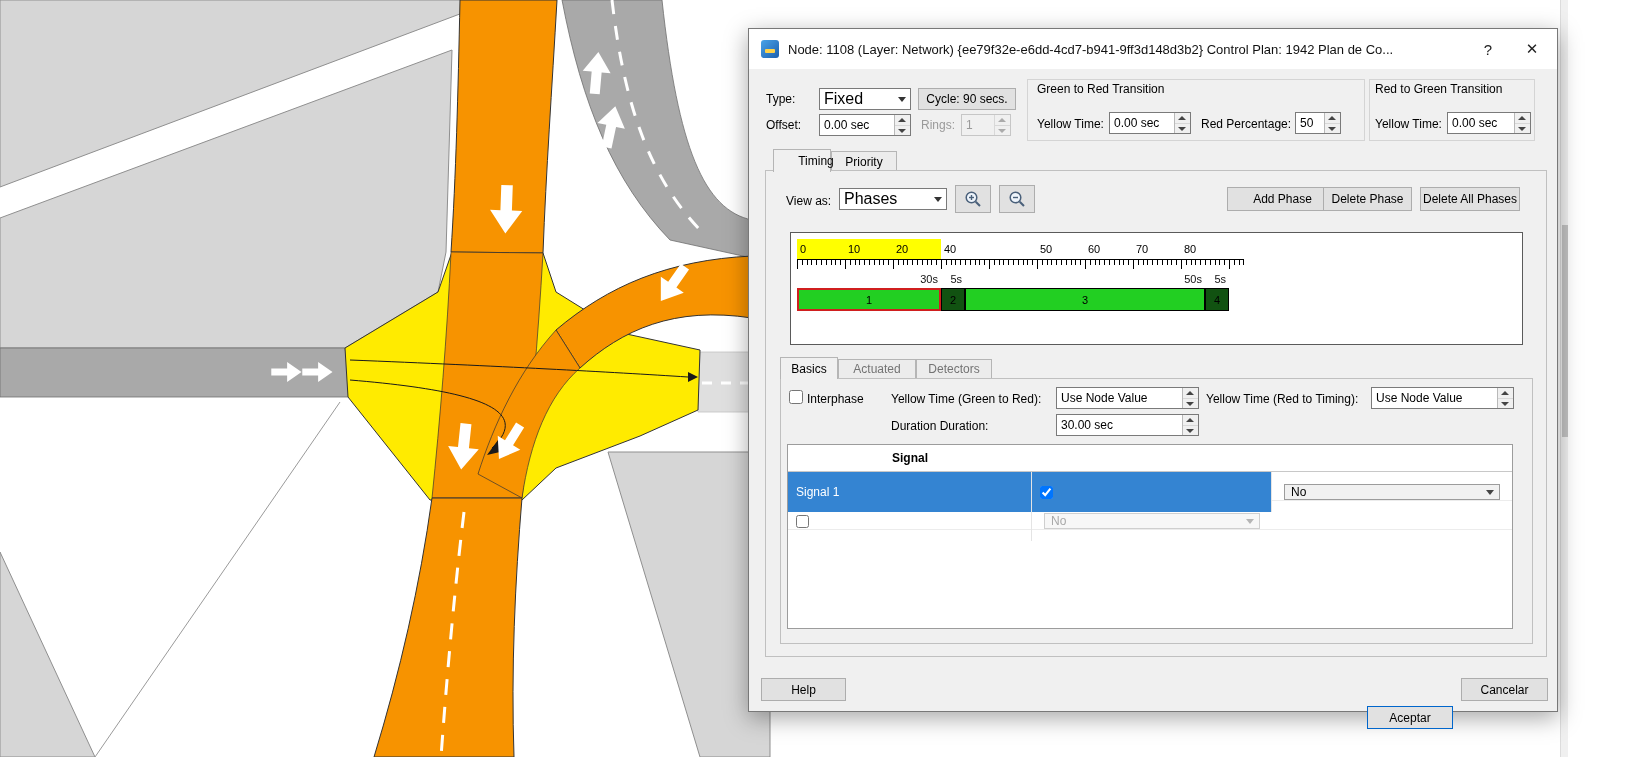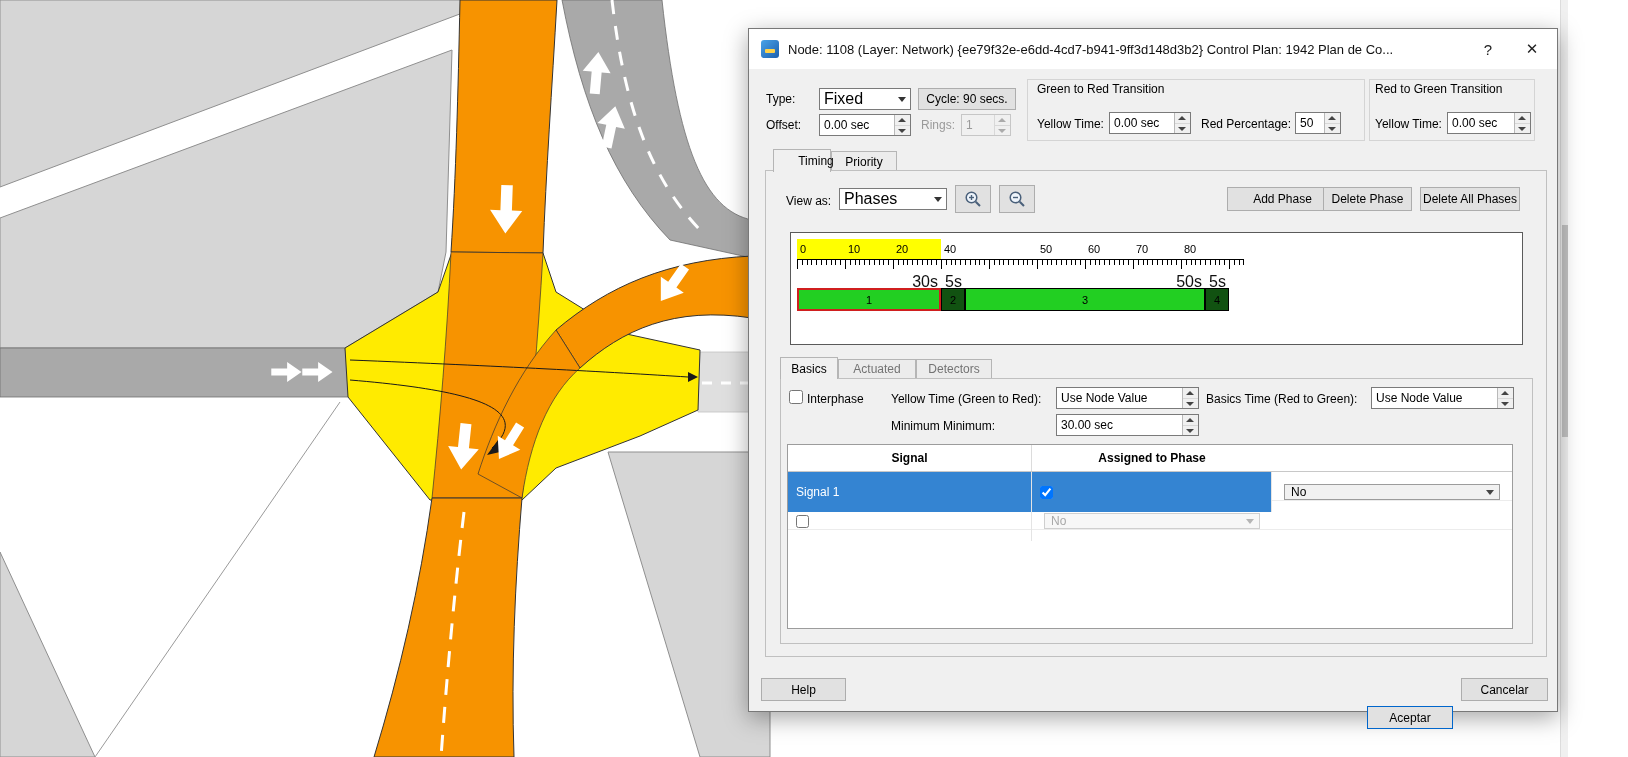--- a/index.html
+++ b/index.html
@@ -83,21 +83,21 @@
   #btn-delall   { left:671px; top:158px; width:100px; height:24px; }
 
   #timeline-box { position:absolute; left:41px; top:203px; width:733px; height:113px; background:#fff; border:1px solid #5a5a5a; overflow:hidden; }
   #ruler { position:absolute; left:0; top:6px; width:100%; height:32px; }
   .ruler-yellow { position:absolute; top:0; height:20px; background:#ffff00; }
   .ruler-base { position:absolute; left:6px; top:20px; width:447px; height:1px; background:#000; }
   .tick { position:absolute; top:21px; width:1px; height:5px; background:#000; }
   .tick.major { height:9px; }
   .tick-label { position:absolute; top:4px; font-size:11px; color:#000; }
   #dur-row { position:absolute; left:0; top:40px; width:100%; height:13px; }
-  .dur-label { position:absolute; top:0; transform:translateX(-100%); font-size:16px; color:#111; white-space:nowrap;text-align:right; }
+  .dur-label { position:absolute; top:0; transform:translateX(-100%); font-size:11px; color:#111; white-space:nowrap;text-align:right; }
   #phase-row { position:absolute; left:0; top:55px; width:100%; height:23px; }
   .phase { position:absolute; top:0; height:23px; background:#22cf22; border:1px solid #000;
            display:flex; align-items:center; justify-content:center; font-size:11px; color:#000; cursor:default; }
   .phase.interphase { background:#115211; }
   .phase.selected { border:2px solid #d01f1f; }
 
   #tab-basics    { left:31px;  top:328px; width:58px; height:22px; }
   #tab-actuated  { left:89px;  top:330px; width:78px; height:20px; }
   #tab-detectors { left:167px; top:330px; width:76px; height:20px; }
   #basics-panel  { position:absolute; left:31px; top:349px; width:753px; height:266px; border:1px solid #c0c0c0; background:#f0f0f0; }
@@ -413,41 +413,40 @@
   <input type="checkbox" id="interphase-cb" style="">
   <span class="lbl" id="interphase-label">Interphase</span>
   <span class="lbl" id="g2r2-label">Yellow Time (Green to Red):</span>
   <div class="spin" id="g2r2-spin">
     <span class="spin-val">Use Node Value</span>
     <span class="spin-btns">
         <i class="up"></i>
         <i class="dn"></i>
       </span>
   </div>
-  <span class="lbl" id="r2g2-label">Basics Time (Red to Green):</span>
+  <span class="lbl" id="r2g2-label">Yellow Time (Red to Timing):</span>
   <div class="spin" id="r2g2-spin">
     <span class="spin-val">Use Node Value</span>
     <span class="spin-btns">
         <i class="up"></i>
         <i class="dn"></i>
       </span>
   </div>
-  <span class="lbl" id="mindur-label">Minimum Minimum:</span>
+  <span class="lbl" id="mindur-label">Duration Duration:</span>
   <div class="spin" id="mindur-spin">
     <span class="spin-val">30.00 sec</span>
     <span class="spin-btns">
         <i class="up"></i>
         <i class="dn"></i>
       </span>
   </div>
 
   <div id="sig-table">
     <div class="t-head">
       <div class="hc">Signal</div>
-      <div class="hc">Assigned to Phase</div>
     </div>
     <div class="t-row selected">
       <div class="c sel-part">Signal 1</div>
       <div class="c sel-part">
         <input type="checkbox" checked="" style="">
       </div>
       <div class="c">
         <div class="cell-combo">
           <span class="combo-val">No</span>
           <span class="combo-arrow"></span>

